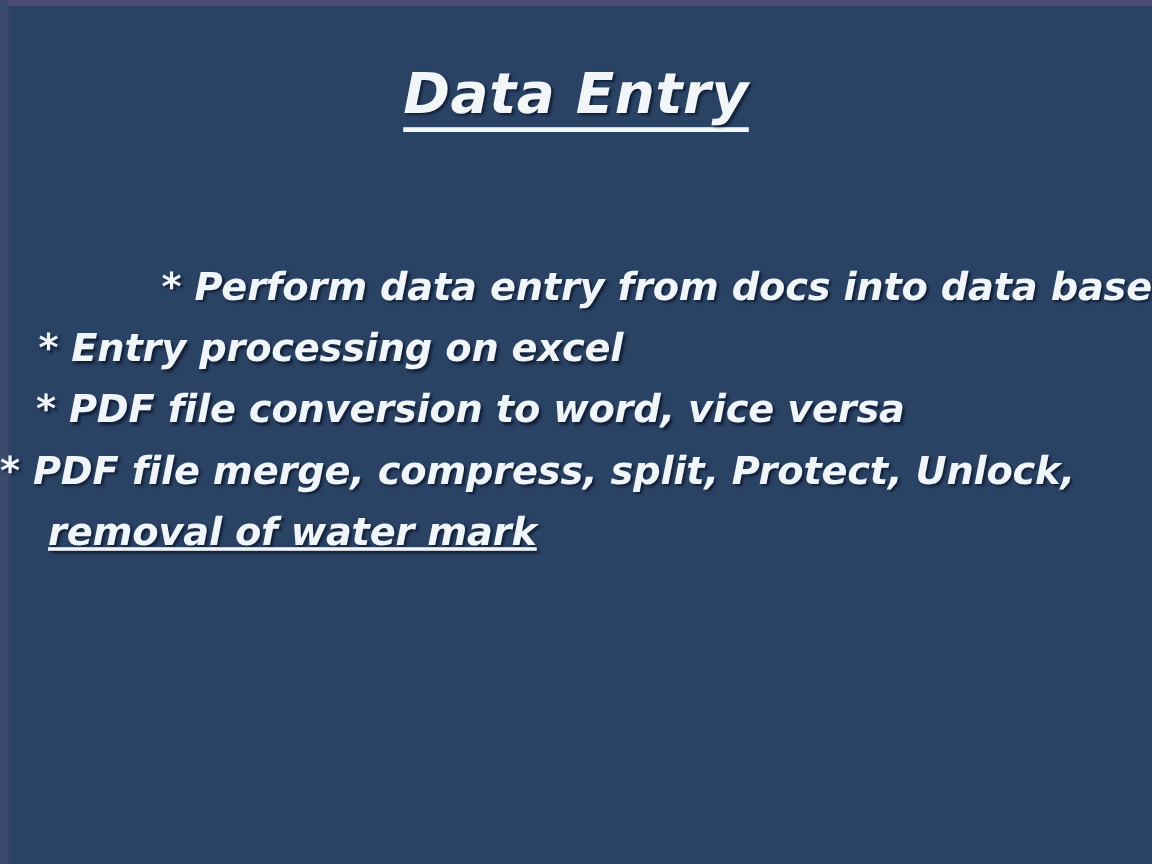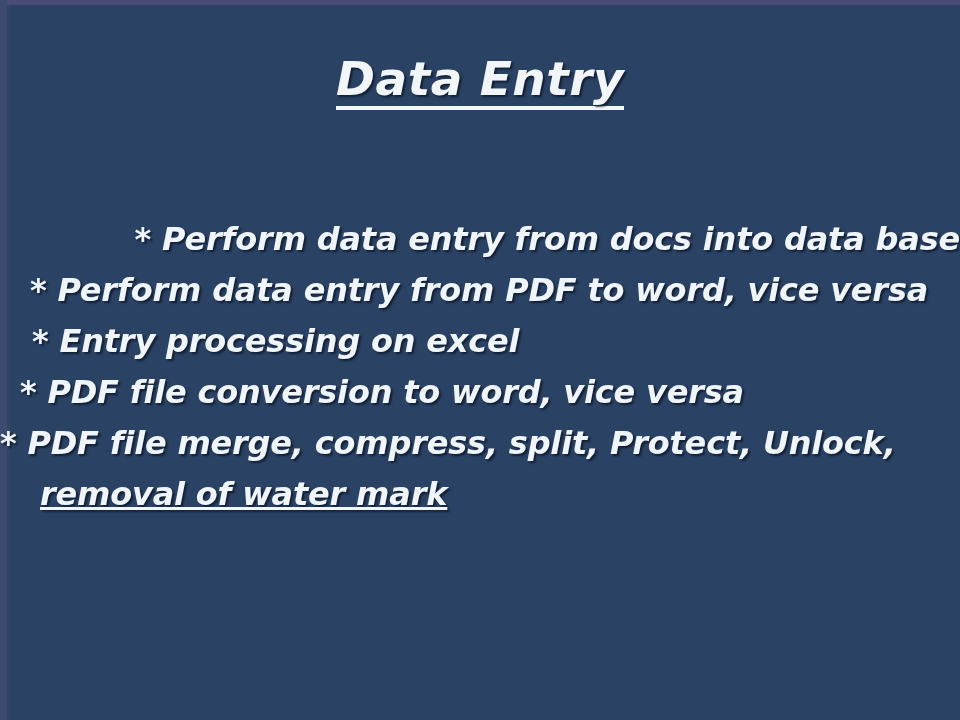--- a/index.html
+++ b/index.html
@@ -77,39 +77,38 @@
     color: #f0f5f9;
     line-height: 51px;
     height: 51px;
     white-space: nowrap;
     text-shadow: 2px 2px 2px rgba(12, 24, 46, 0.8);
     letter-spacing: -0.2px;
   }
   .ind-1 { padding-left: 38px; text-align: right; }
   .ind-2 { padding-left: 30px; }
   .ind-3 { padding-left: 32px; }
-  .ind-4 { padding-left: 20px; }
+  .ind-4 { padding-left: 30px; }
   .ind-5 { }
   .ind-6 { padding-left: 40px; text-decoration: underline; }
 </style>
 </head>
 <body>
 
 <div id="slide">
 
   <div id="top-band"></div>
   <div id="left-band"></div>
   <div id="left-band-inner"></div>
 
   <div id="title-wrap">
     <div id="title">Data Entry</div>
   </div>
 
   <div id="bullets">
     <div class="bullet-line ind-1">*  Perform data entry from docs into data base</div>
-    <div class="bullet-line ind-2">* Perform data entry from PDF to word, vice versa</div>
     <div class="bullet-line ind-3">* Entry processing on excel</div>
     <div class="bullet-line ind-4">* PDF file conversion to word, vice versa</div>
     <div class="bullet-line ind-5">* PDF file merge, compress, split, Protect, Unlock,</div>
     <div class="bullet-line ind-6">removal of water mark</div>
   </div>
 
 </div>
 
 </body></html>

